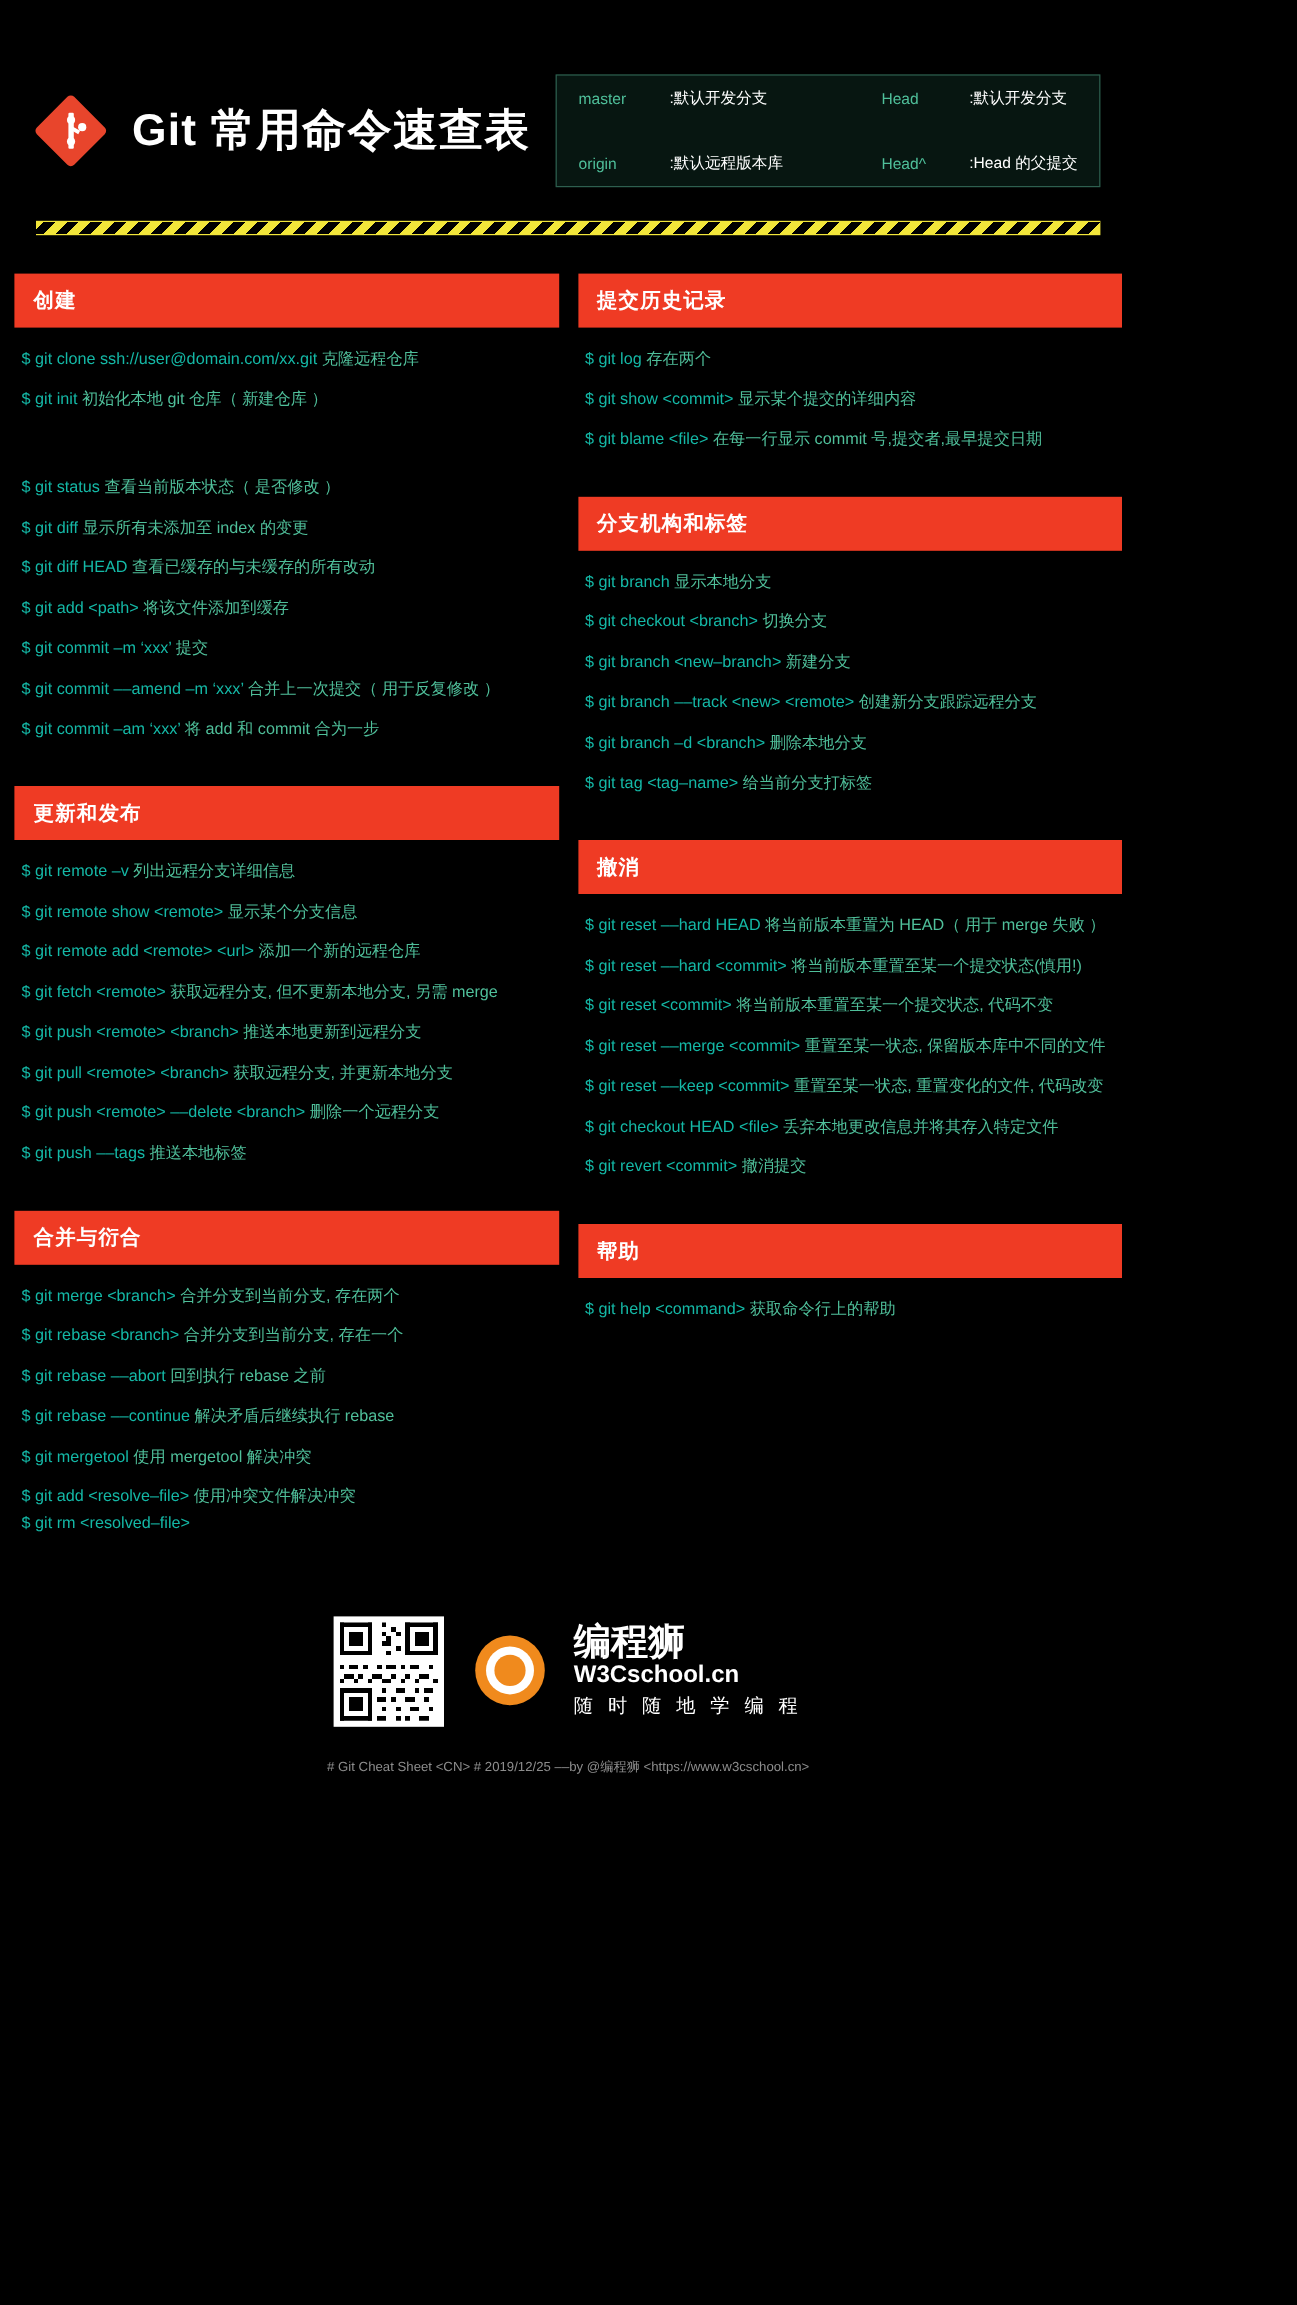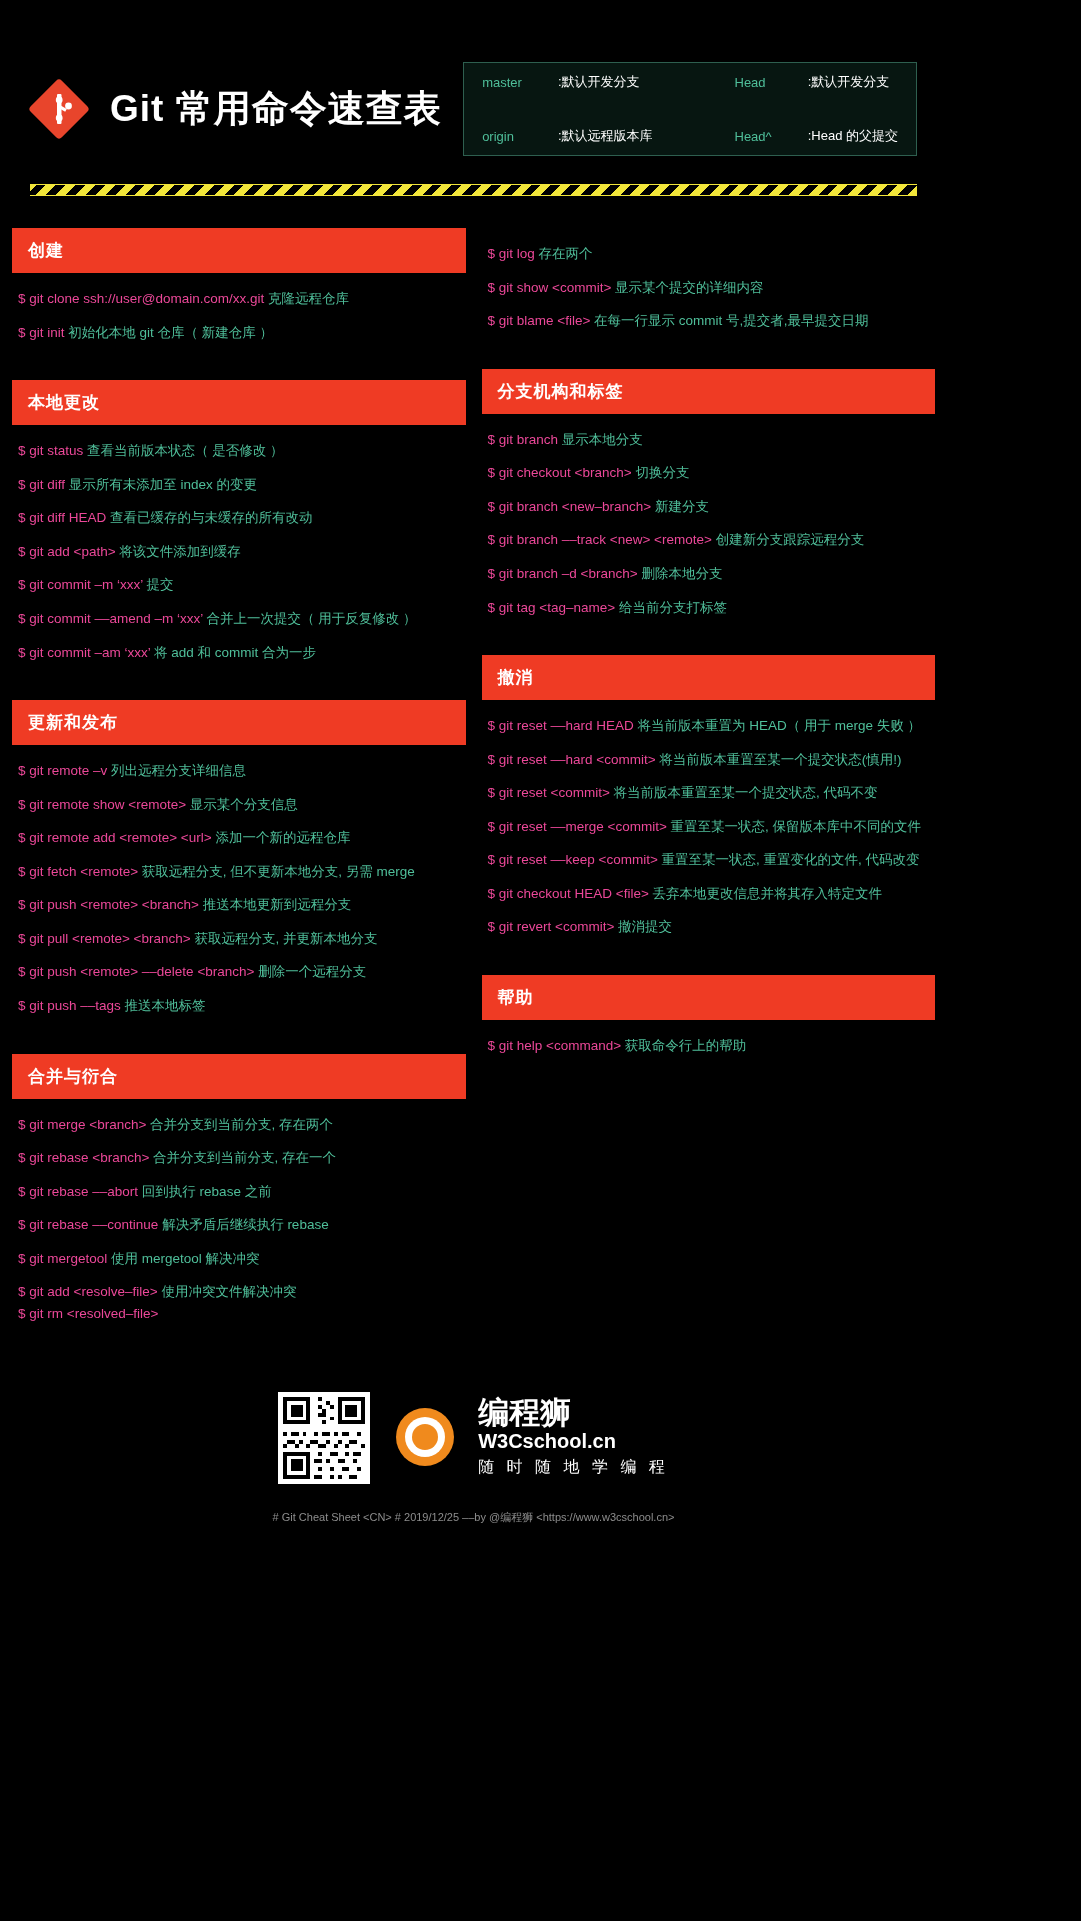--- a/index.html
+++ b/index.html
@@ -101,21 +101,21 @@
   }
   .cmd-list { padding: 16px 6px 0 6px; }
   .cmd {
     font-size: 13.5px;
     line-height: 1.45;
     margin-bottom: 14px;
     color: #ffffff;
     white-space: nowrap;
   }
   .cmd:last-child { margin-bottom: 0; }
-  .cmd .c { color: #ec4899; }
+  .cmd .c { color: #14b8a6; }
   .cmd .d { color: #4fbf9a; }
   .cmd.tight { margin-bottom: 2px; }
 
   
   .footer-brand {
     margin-top: 30px;
     display: flex;
     justify-content: center;
     align-items: center;
     gap: 26px;
@@ -206,21 +206,20 @@
             <span class="d">克隆远程仓库</span>
           </div>
           <div class="cmd">
             <span class="c">$ git init</span>
             <span class="d">初始化本地 git 仓库（ 新建仓库 ）</span>
           </div>
         </div>
       </div>
 
       <div class="section">
-        <div class="section-title">本地更改</div>
         <div class="cmd-list">
           <div class="cmd">
             <span class="c">$ git status</span>
             <span class="d">查看当前版本状态（ 是否修改 ）</span>
           </div>
           <div class="cmd">
             <span class="c">$ git diff</span>
             <span class="d">显示所有未添加至 index 的变更</span>
           </div>
           <div class="cmd">
@@ -316,20 +315,21 @@
             <span class="d"></span>
           </div>
         </div>
       </div>
 
     </div>
 
     <div class="col">
 
       <div class="section">
+        <div class="section-title">提交历史记录</div>
         <div class="cmd-list">
           <div class="cmd">
             <span class="c">$ git log</span>
             <span class="d">存在两个</span>
           </div>
           <div class="cmd">
             <span class="c">$ git show &lt;commit&gt;</span>
             <span class="d">显示某个提交的详细内容</span>
           </div>
           <div class="cmd">

